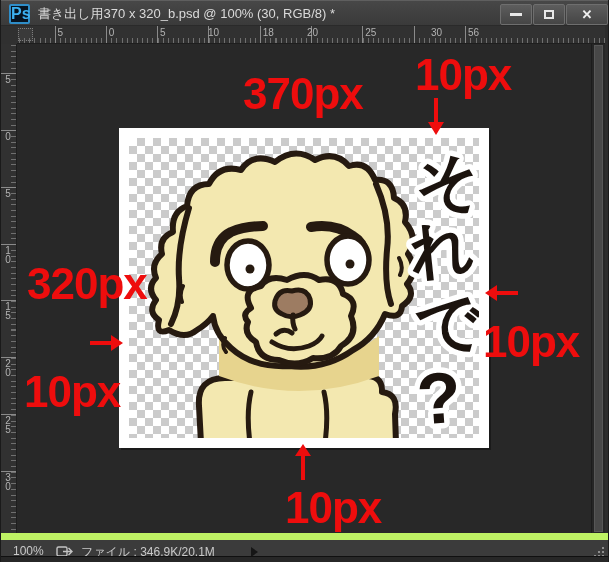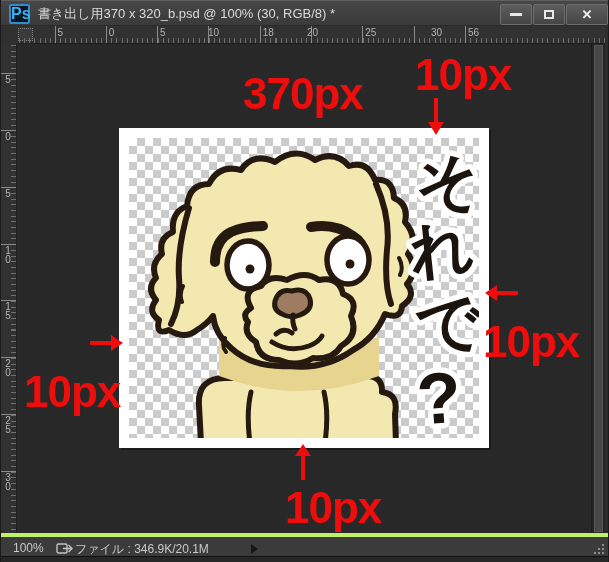--- a/index.html
+++ b/index.html
@@ -85,25 +85,25 @@
   }
   .vscroll-thumb{
     position:absolute;left:2px;right:2px;top:1px;bottom:1px;
     background:#484848;border:1px solid #575757;
   }
   .frame-right{position:absolute;left:604px;top:26px;width:5px;height:530px;background:#2c2c2c;}
   .frame-bottom{position:absolute;left:0;top:556px;width:609px;height:6px;background:#272727;border-top:1px solid #101010;}
   
   .statusbar{
     position:absolute;left:0;top:533px;width:609px;height:23px;
-    background:#3b3b3b;border-top:4px solid #bef264;color:#c9c9c9;font-size:12px;
+    background:#3b3b3b;border-top:7px solid #bef264;color:#c9c9c9;font-size:12px;
   }
   .zoom-level{position:absolute;left:12px;top:4px;}
   .publish-icon{position:absolute;left:55px;top:4px;}
-  .file-info{position:absolute;left:74px;top:4px;white-space:nowrap;}
+  .file-info{position:absolute;left:80px;top:4px;white-space:nowrap;}
   .status-arrow{
     position:absolute;left:250px;top:7px;width:0;height:0;
     border-top:5px solid transparent;border-bottom:5px solid transparent;
     border-left:7px solid #161616;
   }
   .resize-grip{position:absolute;right:4px;top:5px;width:14px;height:14px;}
   .resize-grip::after{
     content:"";position:absolute;left:2px;top:10px;width:2px;height:2px;background:#8d8d8d;
     box-shadow:4px 0 #8d8d8d,8px 0 #8d8d8d,4px -4px #8d8d8d,8px -4px #8d8d8d,8px -8px #8d8d8d;
   }
@@ -245,20 +245,21 @@
   </div>
 
   <div class="vscroll">
     <div class="vscroll-thumb"></div>
   </div>
   <div class="frame-right"></div>
 
   <div class="annotations">
     <div class="px-label lbl-width">370px</div>
     <div class="px-label lbl-m-top">10px</div>
+    <div class="px-label lbl-height">320px</div>
     <div class="px-label lbl-m-left">10px</div>
     <div class="px-label lbl-m-right">10px</div>
     <div class="px-label lbl-m-bottom">10px</div>
 
     <svg class="arrow-svg arr-down" width="16" height="38">
       <line x1="8" y1="0" x2="8" y2="25" stroke="#ee0d0d" stroke-width="4"></line>
       <polygon points="0,24 16,24 8,37" fill="#ee0d0d"></polygon>
     </svg>
     <svg class="arrow-svg arr-right" width="34" height="16">
       <line x1="0" y1="8" x2="22" y2="8" stroke="#ee0d0d" stroke-width="4"></line>

